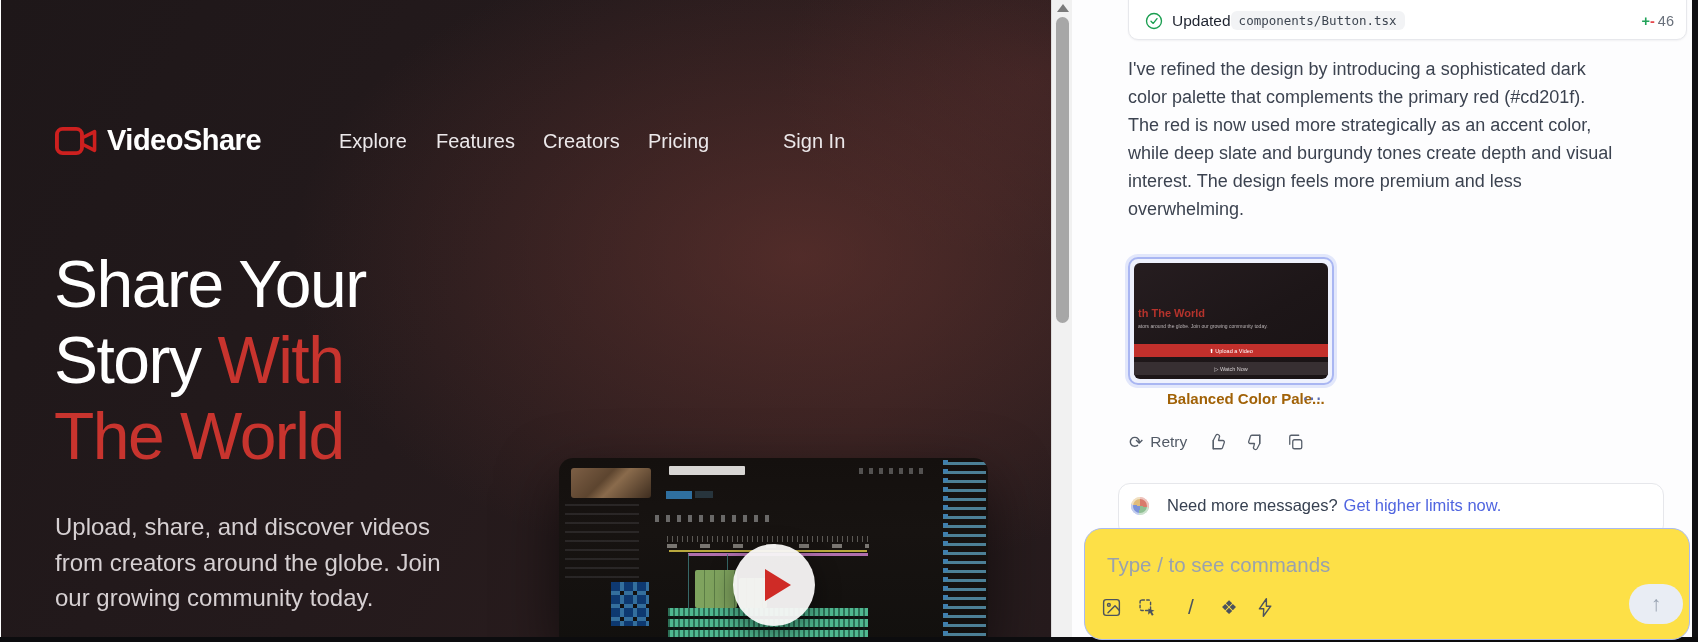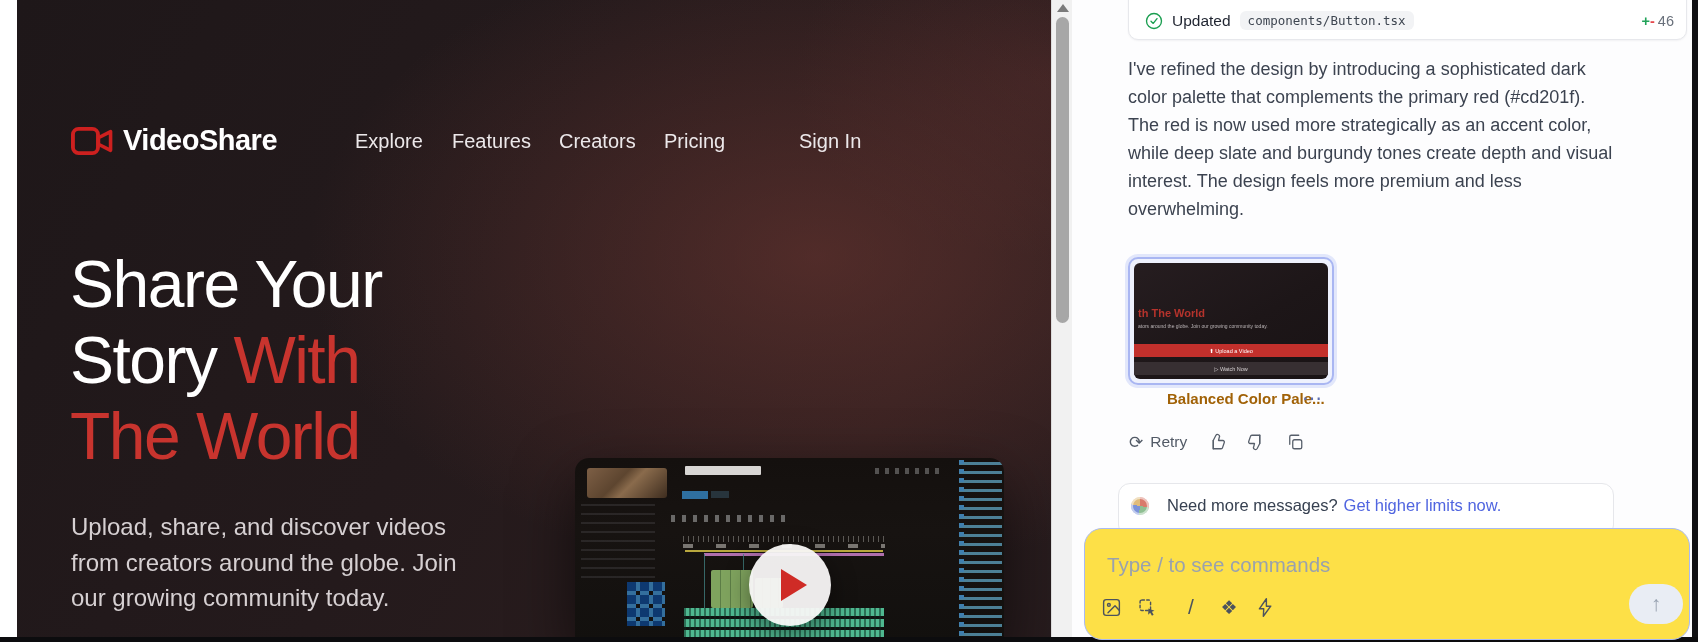--- a/index.html
+++ b/index.html
@@ -2,21 +2,21 @@
 <html><head>
 <meta charset="utf-8">
 <style>
   * { margin:0; padding:0; box-sizing:border-box; }
   html,body { width:1698px; height:642px; overflow:hidden; background:#000; }
   body { font-family:"Liberation Sans", sans-serif; }
   .stage { position:relative; width:1698px; height:642px; overflow:hidden; background:#fff; }
 
   
   .site {
-    position:absolute; left:17px; top:0; width:1051px; height:642px; overflow:hidden;
+    position:absolute; left:1px; top:0; width:1051px; height:642px; overflow:hidden;
     background:
       radial-gradient(820px 520px at 76% 40%, rgba(118,58,52,.52), rgba(0,0,0,0) 62%),
       radial-gradient(420px 300px at 98% 12%, rgba(86,44,44,.38), rgba(0,0,0,0) 60%),
       linear-gradient(118deg, #1e1719 0%, #241a1c 45%, #2b1d1e 78%, #261b1d 100%);
   }
   .logo { position:absolute; left:54px; top:124px; display:flex; align-items:center; gap:10px; }
   .logo svg { width:42px; height:30px; }
   .brand { color:#fff; font-size:29px; font-weight:bold; letter-spacing:-.5px; }
   .nav-link { position:absolute; top:130px; color:#ece8ea; font-size:20px; cursor:pointer; }
   .signup-btn {
@@ -80,21 +80,21 @@
     border-left:6px solid transparent; border-right:6px solid transparent; border-bottom:8px solid #7a7a7a; }
   .vscroll .thumb { position:absolute; left:4px; top:17px; width:13px; height:306px; background:#a7a7a7; border-radius:7px; }
 
   
   .panel { position:absolute; left:1072px; top:0; width:626px; height:642px; background:#fdfdfe; overflow:hidden; color:#3b414d; }
 
   .status-card { position:absolute; left:56px; top:-14px; width:559px; height:54px; background:#fff;
     border:1px solid #e7e8ec; border-radius:10px; box-shadow:0 1px 2px rgba(16,24,40,.05); cursor:pointer; }
   .status-row { position:absolute; left:16px; right:12px; top:24px; display:flex; align-items:center; }
   .status-label { font-size:15.5px; color:#1f2430; margin-left:9px; }
-  .status-chip { margin-left:9px; background:#f2f3f5; border-radius:6px; padding:2px 8px;
+  .status-chip { margin-left:0; background:#f2f3f5; border-radius:6px; padding:2px 8px;
     font-family:"DejaVu Sans Mono", monospace; font-size:12.5px; color:#3e4651; }
   .diff { margin-left:auto; display:flex; align-items:center; font-size:14.5px; font-weight:bold; }
   .diff .plus { color:#22a35a; } .diff .minus { color:#e5484d; } .diff .count { color:#69707b; margin-left:3px; font-weight:normal; }
 
   .message { position:absolute; left:56px; top:55px; width:575px; font-size:18px; line-height:28.1px; color:#3c4350; }
   .message div { white-space:nowrap; }
 
   .version-card { position:absolute; left:56px; top:257px; width:206px; height:128px; border-radius:10px;
     border:2px solid #a9b6f2; box-shadow:0 0 0 3px rgba(174,188,245,.35); background:#eef1fd; cursor:pointer; }
   .mini { position:absolute; left:4px; top:4px; right:4px; bottom:4px; border-radius:6px; overflow:hidden;
@@ -108,21 +108,21 @@
 
   .version-caption { position:absolute; left:61px; top:390px; font-size:15px; font-weight:bold; color:#a16207; cursor:pointer;margin-left:34px; }
   .version-menu { position:absolute; left:230px; top:386px; font-size:20px; color:#5b6db1; letter-spacing:1px; cursor:pointer; }
 
   .actions { position:absolute; left:57px; top:433px; display:flex; align-items:center; color:#525a66; }
   .actions .retry { display:flex; align-items:center; gap:7px; font-size:15.5px; cursor:pointer; }
   .actions .retry .glyph { font-size:17px; line-height:17px; }
   .action-icon { margin-left:21px; cursor:pointer; display:flex; align-items:center; }
   .action-icon svg { width:18px; height:18px; stroke:#565e6a; fill:none; stroke-width:1.7; stroke-linecap:round; stroke-linejoin:round; }
 
-  .banner { position:absolute; left:46px; top:483px; width:496px; height:54px; background:#fff;
+  .banner { position:absolute; left:46px; top:483px; width:546px; height:54px; background:#fff;
     border:1px solid #e6e7eb; border-radius:12px; z-index:1; }
   .banner-row { position:absolute; left:12px; top:12px; display:flex; align-items:center; }
   .pie-icon { width:18px; height:18px; border-radius:50%;
     background:conic-gradient(#d97b6c 0 28%, #8fbf92 28% 52%, #7b93d9 52% 78%, #e0bc7b 78% 100%);
     box-shadow:inset 0 0 0 2px rgba(255,255,255,.55); margin-right:18px; }
   .banner-text { font-size:16.5px; color:#374151; }
   .banner-link { font-size:16.5px; color:#5065e0; margin-left:6px; cursor:pointer; }
 
   .composer { position:absolute; left:12px; top:528px; width:606px; height:112px; background:#fde047;
     border:1.5px solid #a9baf3; border-radius:18px; z-index:2; }

